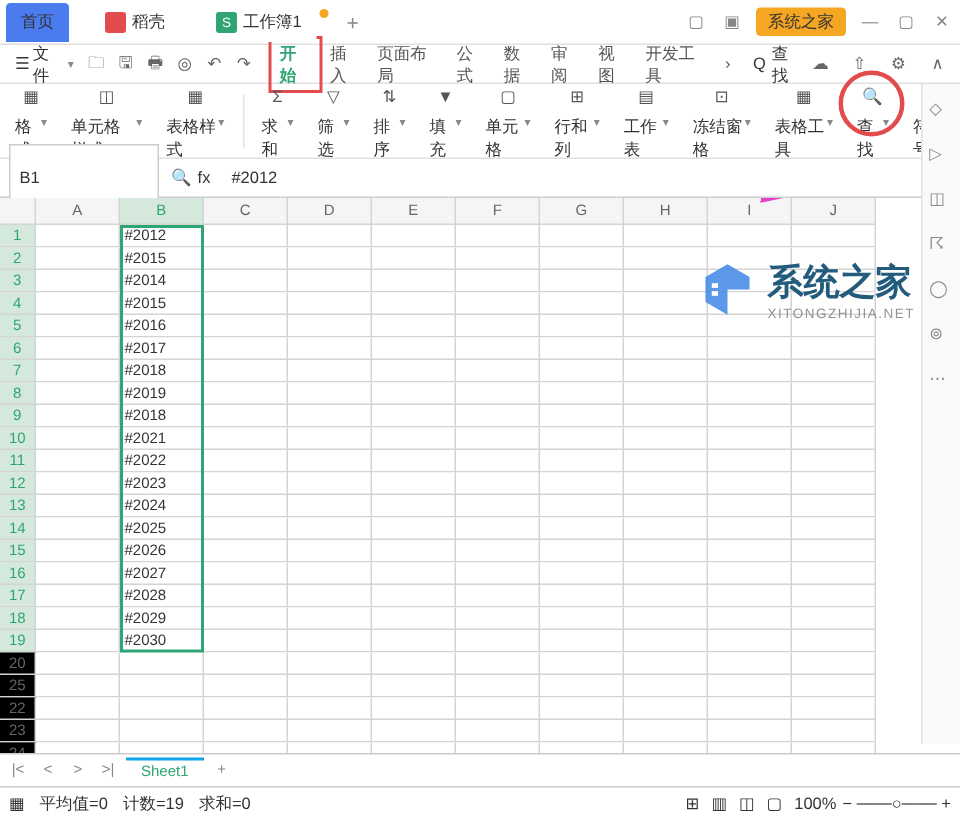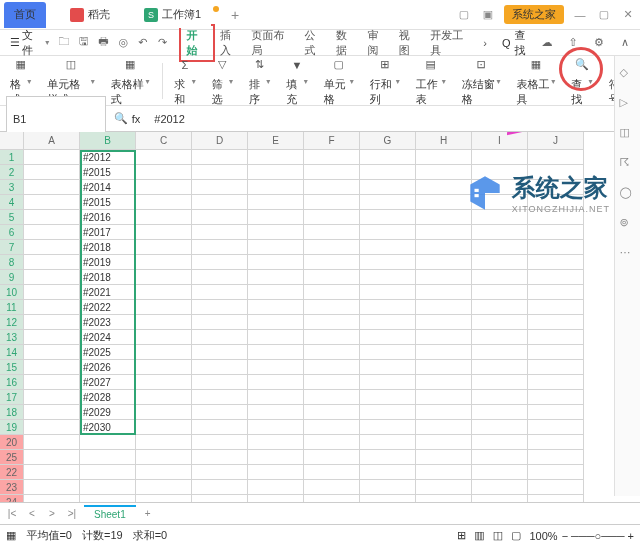--- a/index.html
+++ b/index.html
@@ -32,21 +32,21 @@
 .find-circle{position:absolute;top:-8px;left:-8px;width:44px;height:44px;border:3px solid #e34c4c;border-radius:50%;pointer-events:none}
 .rsplit{width:1px;height:36px;background:#e0e0e0}
 .cellbar{height:26px;display:flex;align-items:center;padding:2px 6px;border-bottom:1px solid #ccc;gap:8px}
 .cellref{width:100px;border:1px solid #ccc;padding:16px 6px;background:#fff;text-align:left}
 .fx{color:#888;display:flex;align-items:center;gap:4px}
 .formula{flex:1;padding:2px 6px}
 .grid-wrap{position:relative;height:370px;overflow:hidden}
 .grid{display:grid;grid-template-columns:24px repeat(10,56px);position:relative}
 .hdr,.rowh,.cell{border-right:1px solid #d4d4d4;border-bottom:1px solid #d4d4d4;height:15px;display:flex;align-items:center;padding:0 3px;background:#fff;font-size:10px}
 .hdr{background:#f5f5f5;justify-content:center;color:#666;height:18px}
-.rowh{background:#fca5a5;justify-content:center;color:#666}
+.rowh{background:#000000;justify-content:center;color:#666}
 .hdr.sel,.rowh.sel{background:#d4e8dc;color:#2fa574}
 .corner{background:#f5f5f5;border-right:1px solid #d4d4d4;border-bottom:1px solid #d4d4d4;height:18px}
 .sel-border{position:absolute;border:2px solid #2fa574;pointer-events:none}
 .watermark{position:absolute;right:30px;top:40px;display:flex;align-items:center;gap:6px;opacity:0.9;pointer-events:none}
 .wm-icon{width:42px;height:42px}
 .wm-txt .t1{font-size:24px;font-weight:bold;color:#0c4a6e}
 .wm-txt .t2{font-size:9px;color:#888;letter-spacing:1px}
 .arrow{position:absolute;pointer-events:none}
 .sheetbar{height:22px;display:flex;align-items:center;border-top:1px solid #ccc;padding:0 4px;gap:4px}
 .shbtn{width:16px;height:16px;display:flex;align-items:center;justify-content:center;color:#888;font-size:10px}

